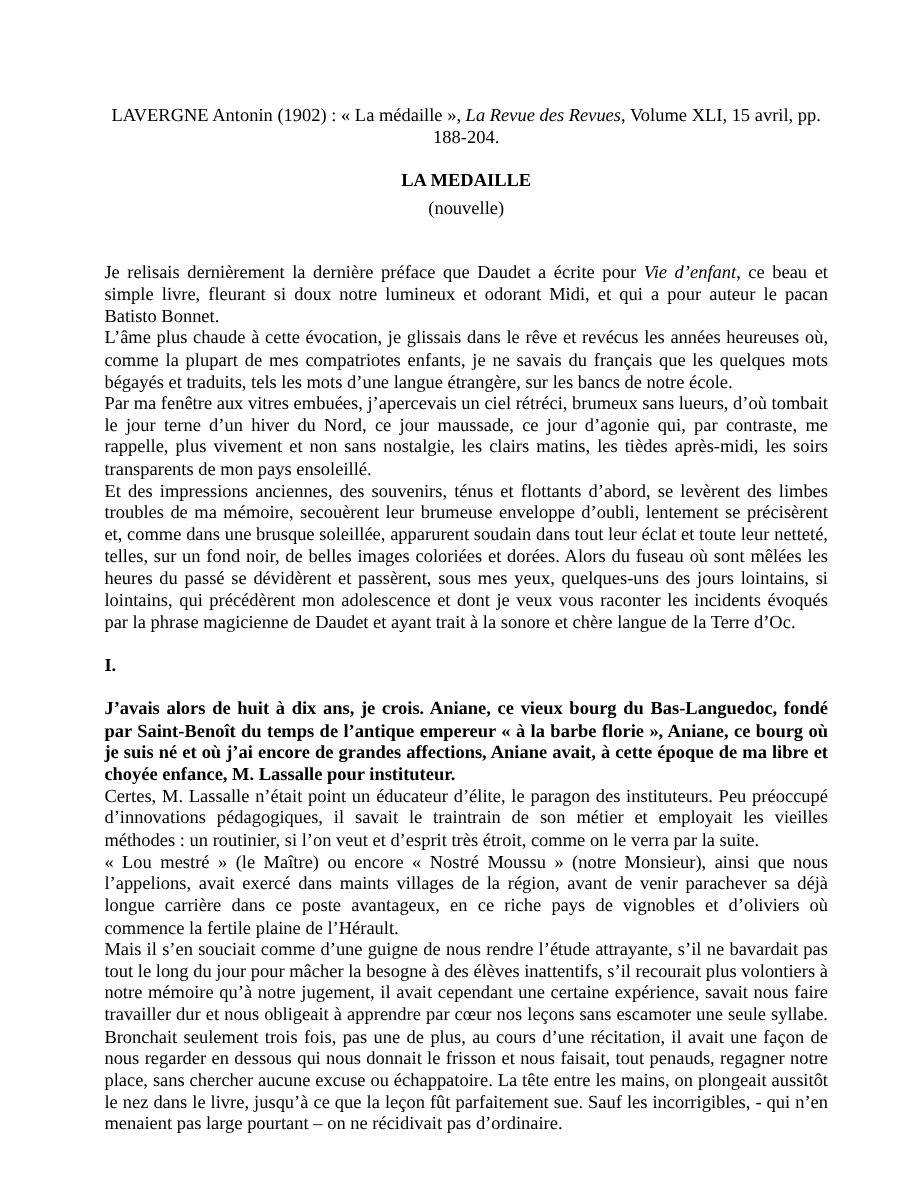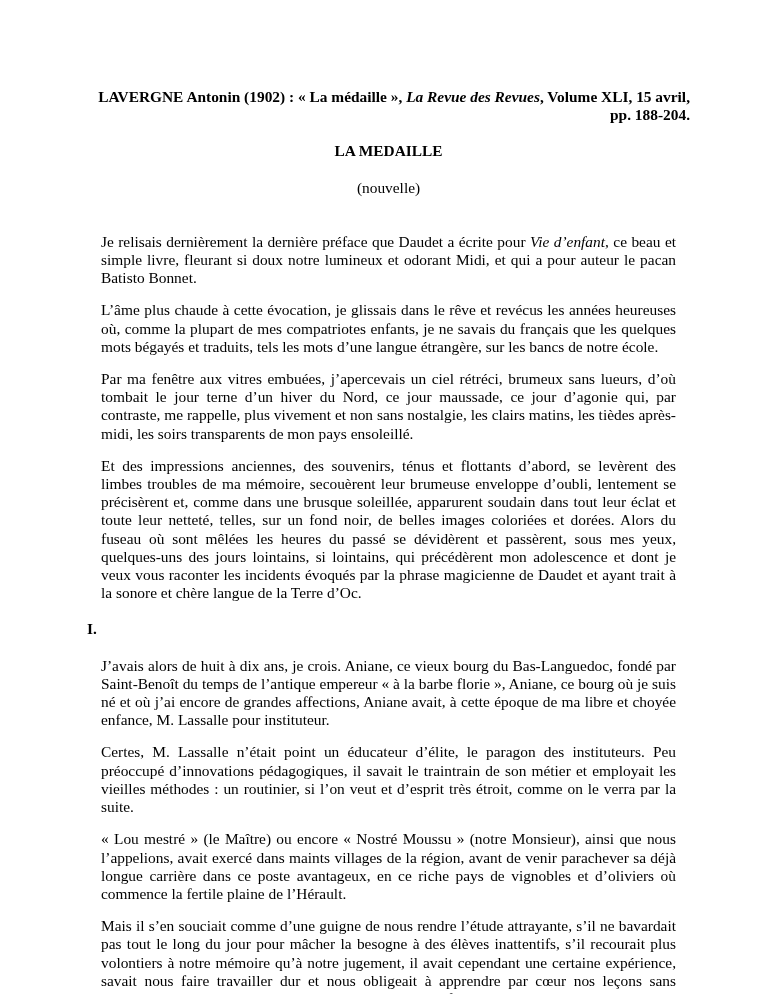--- a/index.html
+++ b/index.html
@@ -12,28 +12,28 @@
     color: #000000;
   }
   .page {
     position: absolute;
     left: 87px;
     top: 88px;
     width: 603px;
     font-size: 15.4px;
     line-height: 18.2px;
   }
-  .citation { margin: 0; text-align: right; font-weight: bold; }
+  .citation { margin: 0; text-align: center; }
   .title-block { text-align: center; margin-top: 18px; }
-  .title { font-weight: bold; margin: 18px; }
+  .title { font-weight: bold; margin: 4px; }
   .subtitle { margin: 0; text-align: center; }
-  .body-para { margin: 14px; text-align: justify; }
+  .body-para { margin: 0; text-align: justify; }
   .first-para { margin-top: 36px; }
   .section-heading { font-weight: bold; margin: 18px 0 0 0; }
-  .section-first { margin-top: 18px; }
+  .section-first { margin-top: 18px; font-weight: bold; }
   i { font-style: italic; }
 </style>
 </head>
 <body>
 
 <div class="page">
 
   <p class="citation"><span>LAVERGNE Antonin (1902) : « La médaille », </span><i>La Revue des Revues</i><span>, Volume XLI, 15 avril, pp. 188-204.</span></p>
 
   <div class="title-block">

